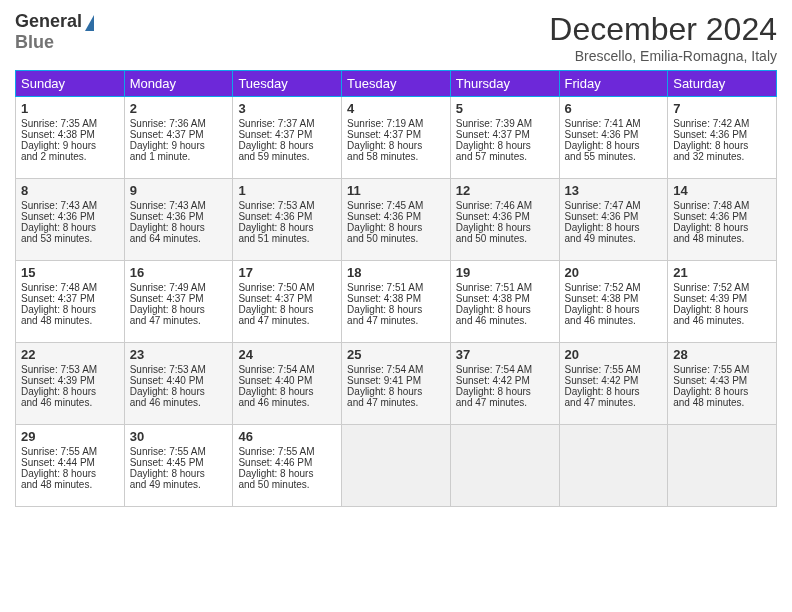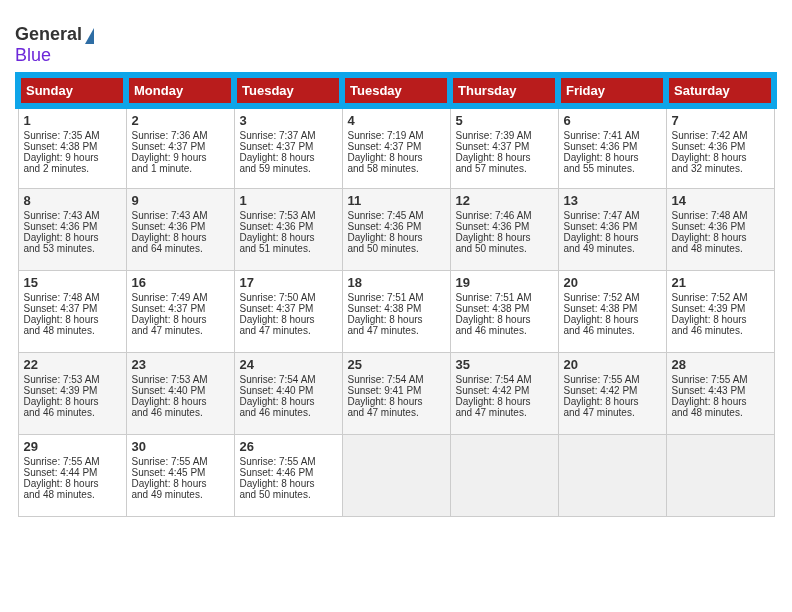--- a/index.html
+++ b/index.html
@@ -5,21 +5,21 @@
     * { margin: 0; padding: 0; box-sizing: border-box; }
     body {
       font-family: Arial, sans-serif;
       background: #fff;
       width: 792px;
       height: 612px;
       overflow: hidden;
     }
     .container {
       width: 792px;
-      padding: 24px 15px;
+      padding: 11px 15px;
     }
     .header-row {
       display: flex;
       justify-content: space-between;
       align-items: flex-start;
       margin-bottom: 6px;
     }
     .logo {
       display: flex;
       flex-direction: column;
@@ -27,27 +27,27 @@
     }
     .title-section {
       text-align: right;
     }
     table {
       width: 100%;
       border-collapse: collapse;
       table-layout: fixed;
     }
     thead tr th {
-      background: #b91c1c;
+      background: #6d28d9;
       color: white;
       text-align: left;
       padding: 5px 5px;
       font-size: 13px;
-      font-weight: bold;
-      border: 6px solid #0ea5e9;
+      font-weight: normal;
+      border: 1px solid #0ea5e9;
     }
     tbody tr td {
       border: 1px solid #ccc;
       vertical-align: top;
       padding: 4px 5px;
       font-size: 10px;
       color: #333;
       height: 82px;
     }
     tbody tr:nth-child(odd) td {
@@ -68,21 +68,25 @@
   </style>
 </head>
 <body>
 
 <div class="container">
   <div class="header-row">
     <div class="logo">
       <div>
         <span style="font-size:18px;font-weight:bold;color:#333;">General</span><span style="display:inline-block;margin-left:3px;width:0;height:0;border-left:9px solid transparent;border-bottom:16px solid #2e6da4;vertical-align:middle;"></span>
       </div>
-      <div style="font-size:18px;font-weight:normal;color:#6d28d9;text-align:center;">Blue</div>
+      <div style="font-size:18px;font-weight:bold;color:#737373;text-align:center;">Blue</div>
+    </div>
+    <div class="title-section">
+      <div style="font-size:32px;color:#333;">December 2024</div>
+      <div style="font-size:14px;color:#555;">Brescello, Emilia-Romagna, Italy</div>
     </div>
   </div>
 
   <table>
     <thead>
       <tr>
 
       <th>Sunday</th>
           <th>Monday</th>
           <th>Tuesday</th>
@@ -269,21 +273,21 @@
             <div>and 46 minutes.</div>
           </td>
           <td>
             <span class="day-num">25</span>
             <div>Sunrise: 7:54 AM</div>
             <div>Sunset: 9:41 PM</div>
             <div>Daylight: 8 hours</div>
             <div>and 47 minutes.</div>
           </td>
           <td>
-            <span class="day-num">35</span>
+            <span class="day-num">37</span>
             <div>Sunrise: 7:54 AM</div>
             <div>Sunset: 4:42 PM</div>
             <div>Daylight: 8 hours</div>
             <div>and 47 minutes.</div>
           </td>
           <td>
             <span class="day-num">20</span>
             <div>Sunrise: 7:55 AM</div>
             <div>Sunset: 4:42 PM</div>
             <div>Daylight: 8 hours</div>
@@ -306,21 +310,21 @@
             <div>and 48 minutes.</div>
           </td>
           <td>
             <span class="day-num">30</span>
             <div>Sunrise: 7:55 AM</div>
             <div>Sunset: 4:45 PM</div>
             <div>Daylight: 8 hours</div>
             <div>and 49 minutes.</div>
           </td>
           <td>
-            <span class="day-num">26</span>
+            <span class="day-num">46</span>
             <div>Sunrise: 7:55 AM</div>
             <div>Sunset: 4:46 PM</div>
             <div>Daylight: 8 hours</div>
             <div>and 50 minutes.</div>
           </td>
           <td class="empty"></td>
           <td class="empty"></td>
           <td class="empty"></td>
           <td class="empty"></td>
         </tr>

